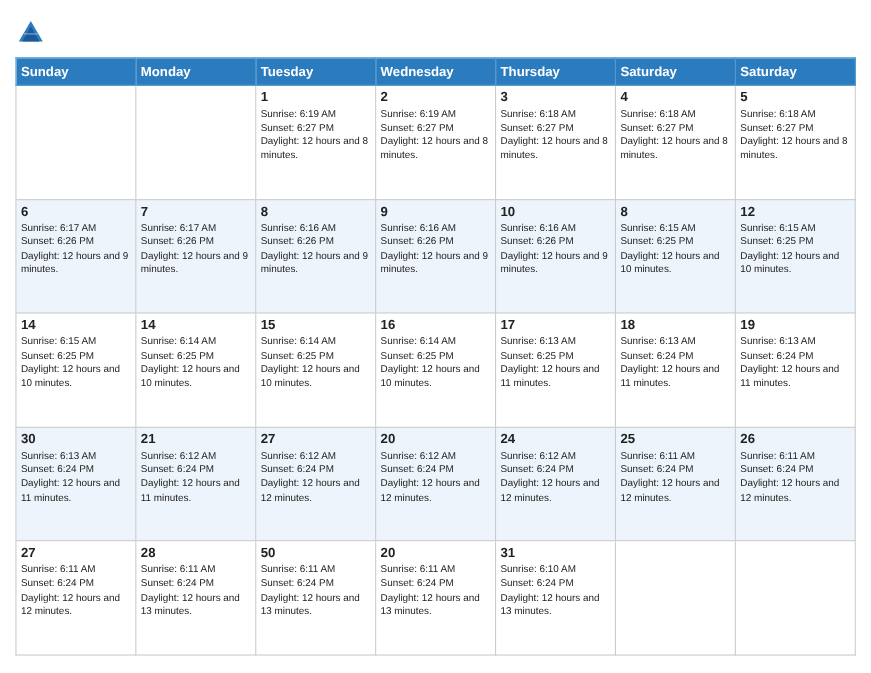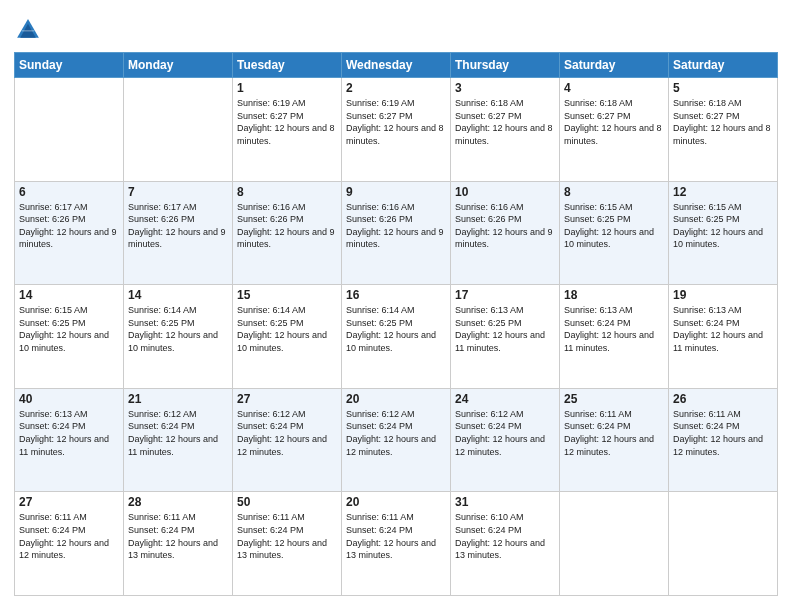--- a/index.html
+++ b/index.html
@@ -249,21 +249,21 @@
           </td>
           <td>
             <span class="day-num">19</span>
             <div class="day-info">Sunrise: 6:13 AM
 Sunset: 6:24 PM
 Daylight: 12 hours and 11 minutes.</div>
           </td>
         </tr>
         <tr>
           <td>
-            <span class="day-num">40</span>
+            <span class="day-num">30</span>
             <div class="day-info">Sunrise: 6:13 AM
 Sunset: 6:24 PM
 Daylight: 12 hours and 11 minutes.</div>
           </td>
           <td>
             <span class="day-num">21</span>
             <div class="day-info">Sunrise: 6:12 AM
 Sunset: 6:24 PM
 Daylight: 12 hours and 11 minutes.</div>
           </td>

